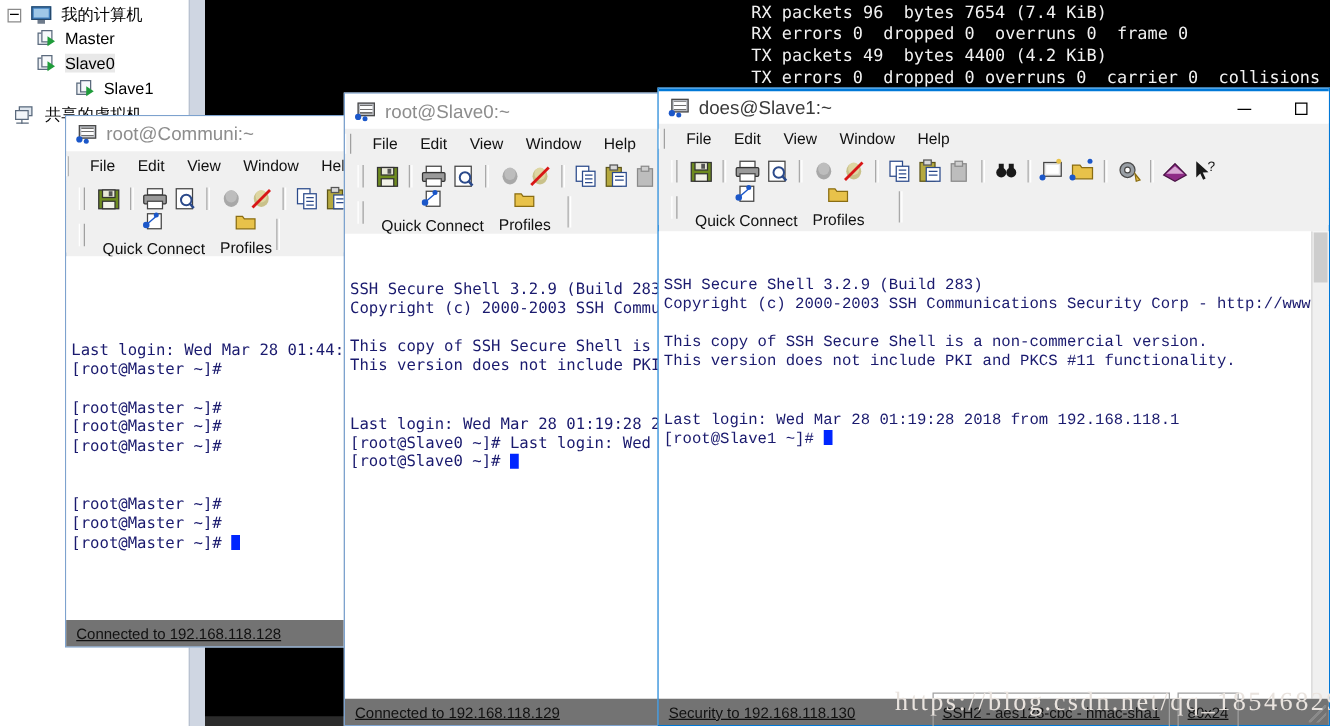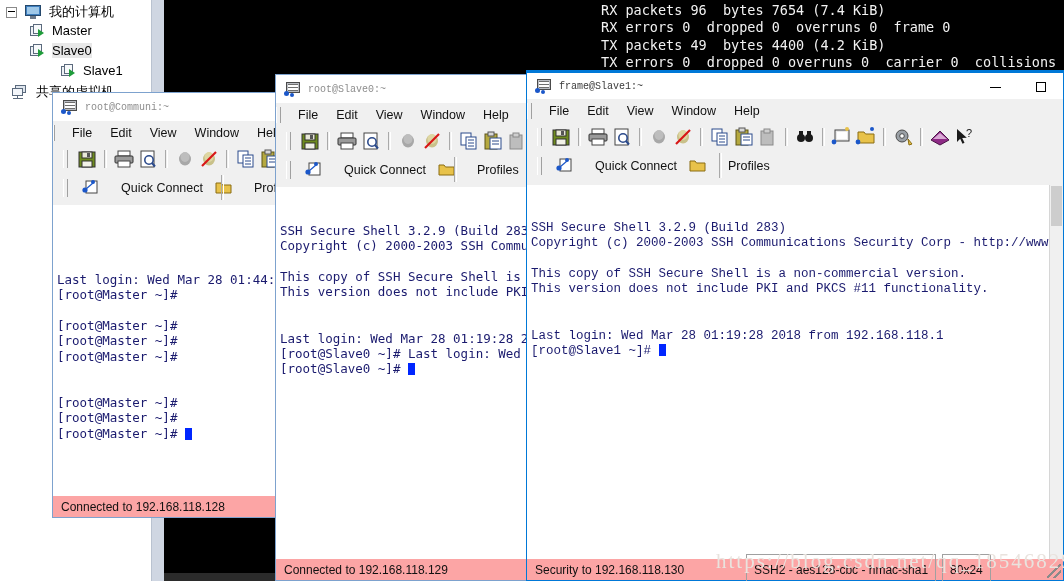--- a/index.html
+++ b/index.html
@@ -60,21 +60,21 @@
 
   
   .sshwin{position:absolute;background:#f0f0f0;box-sizing:border-box;}
   .sshwin.active{border:1px solid #0078d7;}
   .sshwin.inactive{border:1px solid #7da2ce;}
   .sshwin .titlebar{
     height:28px;background:#ffffff;display:flex;align-items:center;
     padding-left:8px;gap:7px;position:relative;box-sizing:border-box;
   }
   .sshwin.active .titlebar{border-top:2px solid #0078d7;height:28px;}
-  .sshwin .title-text{font-size:10px;color:#3a3a3a;font-family:Liberation Mono, monospace;}
+  .sshwin .title-text{font-size:15px;color:#3a3a3a;}
   .sshwin.inactive .title-text{color:#8d8d8d;}
   .ic-ssh{width:17px;height:15px;position:relative;flex:none;}
   .ic-ssh .mon{position:absolute;left:2px;top:0;width:14px;height:11px;background:#b9bcc2;border:1px solid #4a4a4a;box-sizing:border-box;}
   .ic-ssh .mon:after{content:"";position:absolute;left:1px;top:1px;width:10px;height:7px;background:#fdfdfd;
      background-image:repeating-linear-gradient(to bottom,#6e6e6e 0 1px,transparent 1px 3px);}
   .ic-ssh .dot{position:absolute;left:0px;top:9px;width:5px;height:5px;border-radius:50%;background:#1b57c9;}
   .ic-ssh .dot2{position:absolute;left:6px;top:11px;width:4px;height:4px;border-radius:50%;background:#1b57c9;}
 
   .wbtns{position:absolute;right:0;top:0;height:28px;display:flex;}
   .wbtn{width:45px;height:28px;display:flex;align-items:center;justify-content:center;}
@@ -86,37 +86,37 @@
   .menubar .grip{width:3px;height:16px;border-left:1px solid #fff;border-right:1px solid #a0a0a0;margin-right:8px;}
   .mi{font-size:12.5px;color:#111;padding:2px 9px;white-space:nowrap;}
 
   .toolbar{height:28px;background:#f0f0f0;display:flex;align-items:center;padding-left:10px;box-sizing:border-box;overflow:hidden;}
   .toolbar .grip{width:3px;height:18px;border-left:1px solid #fff;border-right:1px solid #a0a0a0;margin-right:7px;flex:none;}
   .tbsep{width:1px;height:18px;border-left:1px solid #a9a9a9;border-right:1px solid #ffffff;margin:0 5px;flex:none;}
   .tbi{width:22px;height:22px;position:relative;flex:none;margin:0 1px;}
 
   .qbar{height:29px;background:#f0f0f0;display:flex;align-items:center;padding-left:10px;box-sizing:border-box;position:relative;}
   .qbar .grip{width:3px;height:18px;border-left:1px solid #fff;border-right:1px solid #a0a0a0;margin-right:8px;flex:none;}
-  .qitem{display:flex;align-items:center;gap:22px;font-size:12.5px;color:#111;padding:2px 6px;white-space:nowrap;}
+  .qitem{display:flex;align-items:center;gap:6px;font-size:12.5px;color:#111;padding:2px 6px;white-space:nowrap;flex-direction:column;}
   .qbar-end{position:absolute;top:2px;bottom:2px;width:1px;border-left:1px solid #a9a9a9;border-right:1px solid #fff;}
 
   .term{
     background:#ffffff;position:absolute;left:0;right:0;overflow:hidden;
     font-family:"DejaVu Sans Mono", monospace;
     font-size:12.5px;line-height:15.4px;color:#1a1a6e;white-space:pre;
     box-sizing:border-box;
   }
   .term .pad{padding:5px 0 0 4px;}
   .cursor{display:inline-block;width:7px;height:12px;background:#0026ff;vertical-align:-2px;}
   .term-scroll{position:absolute;right:0;top:0;bottom:0;width:13px;background:#f0f0f0;border-left:1px solid #d6d6d6;}
   .term-scroll .thumb{position:absolute;left:1px;right:1px;top:1px;height:40px;background:#cdcdcd;}
 
   .statusbar{
-    position:absolute;left:0;right:0;bottom:0;height:21px;background:#fca5a5;
-    display:flex;align-items:center;font-size:12px;color:#111;box-sizing:border-box;
+    position:absolute;left:0;right:0;bottom:0;height:21px;background:#737373;
+    display:flex;align-items:center;font-size:12px;color:#111;box-sizing:border-box;text-decoration:underline;
   }
   .sb-cell{padding:0 8px;height:16px;display:flex;align-items:center;white-space:nowrap;}
   .sb-box{border:1px solid #a0a0a0;height:32px;display:flex;align-items:center;padding:0 7px;margin:0 3px;box-sizing:border-box;text-align:center;}
 
   
   #win-master{left:52px;top:92px;width:224px;height:426px;}
   #win-master .term{top:112px;bottom:21px;}
   #win-slave0{left:275px;top:74px;width:254px;height:507px;}
   #win-slave0 .term{top:112px;bottom:21px;}
   #win-slave1{left:526px;top:70px;width:538px;height:511px;}
@@ -431,21 +431,21 @@
   </div>
 </div>
 
 <div class="sshwin active" id="win-slave1">
   <div class="titlebar">
     <span class="ic-ssh">
         <span class="mon"></span>
         <span class="dot"></span>
         <span class="dot2"></span>
       </span>
-    <span class="title-text">frame@Slave1:~</span>
+    <span class="title-text">does@Slave1:~</span>
     <span class="wbtns">
       <span class="wbtn">
           <span class="min"></span>
         </span>
       <span class="wbtn">
           <span class="max"></span>
         </span>
     </span>
   </div>
   <div class="menubar">

